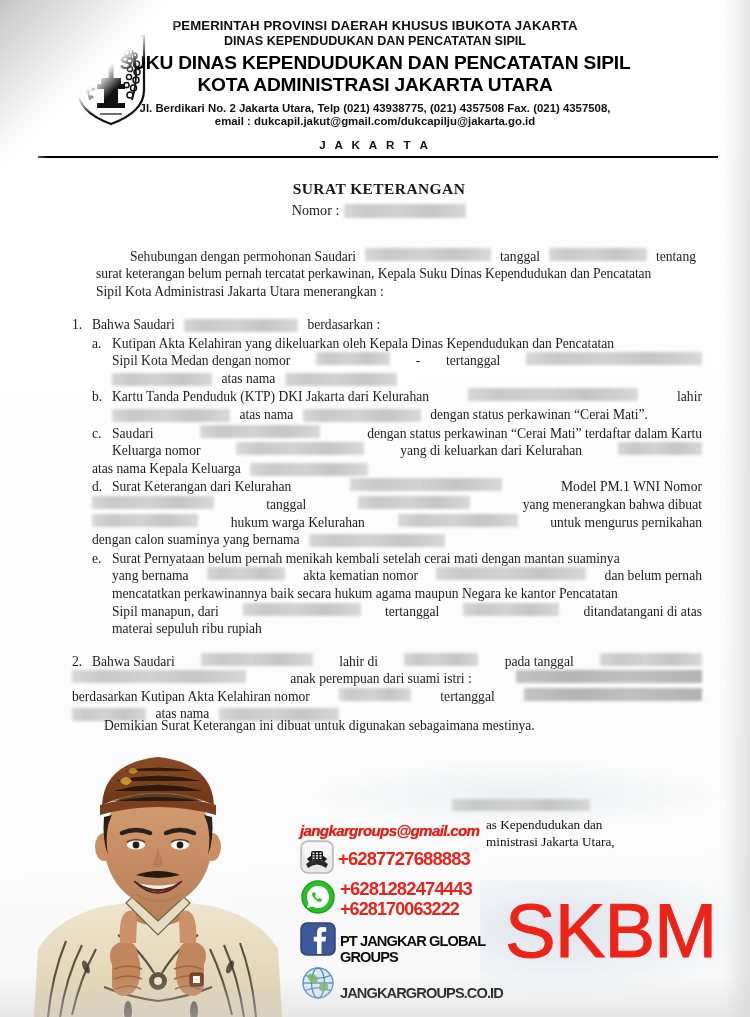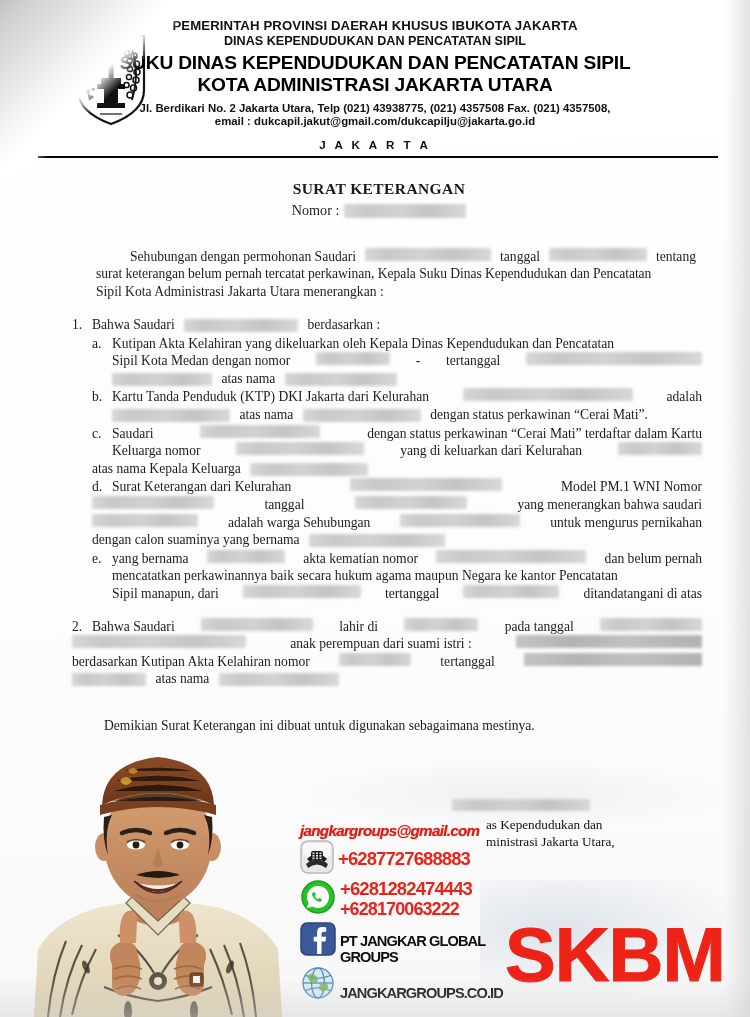--- a/index.html
+++ b/index.html
@@ -114,22 +114,22 @@
   .crow .ico{flex:0 0 auto;}
   .c-num{font-family:"Liberation Sans",sans-serif;font-weight:bold;font-size:18.5px;
          color:#e8241a;letter-spacing:-.9px;line-height:20px;}
   .c-num.sm{font-size:18px;}
   .c-txt{font-family:"Liberation Sans",sans-serif;font-weight:bold;font-size:14.6px;
          color:#0d0d0d;letter-spacing:-.9px;line-height:16px;margin-top:16px;}
   .stack2{display:flex;flex-direction:column;}
 
   
   .skbm{position:absolute;left:505px;top:893px;
-        font-family:"Liberation Sans",sans-serif;font-weight:bold;
-        font-size:76px;line-height:76px;color:#ee2317;letter-spacing:-1px;margin-top:24px;
+        font-family:"Liberation Sans",sans-serif;font-weight:normal;
+        font-size:76px;line-height:76px;color:#ee2317;letter-spacing:-1px;
         -webkit-text-stroke:1px #ee2317;}
 
   
   .smudge{position:absolute;left:480px;top:880px;width:270px;height:120px;
           background:radial-gradient(ellipse at 30% 40%, rgba(200,212,225,.55), rgba(255,255,255,0) 70%);
           pointer-events:none;}
   .smudge2{position:absolute;left:300px;top:760px;width:430px;height:70px;
           background:radial-gradient(ellipse at 50% 50%, rgba(225,228,232,.5), rgba(255,255,255,0) 72%);
           pointer-events:none;}
 </style>
@@ -247,21 +247,21 @@
               </div>
             </div>
           </div>
 
           <div class="subitem">
             <div class="mk">b.</div>
             <div class="bd">
               <div class="jrow">
                 <span>Kartu  Tanda  Penduduk  (KTP)  DKI  Jakarta  dari  Kelurahan</span>
                 <span class="rd" style="width:170px"></span>
-                <span>adalah</span>
+                <span>lahir</span>
               </div>
               <div class="row">
                 <span class="rd" style="width:118px;margin-right:6px"></span>
                 <span>atas nama</span>
                 <span class="rd" style="width:118px;margin:0 6px"></span>
                 <span>dengan status perkawinan  “Cerai Mati”.</span>
               </div>
             </div>
           </div>
 
@@ -291,53 +291,55 @@
             <div class="bd">
               <div class="jrow">
                 <span>Surat   Keterangan   dari   Kelurahan</span>
                 <span class="rd" style="width:152px"></span>
                 <span>Model   PM.1   WNI   Nomor</span>
               </div>
               <div class="jrow" style="margin-left:-20px">
                 <span class="rd" style="width:122px"></span>
                 <span>tanggal</span>
                 <span class="rd" style="width:112px"></span>
-                <span>yang  menerangkan  bahwa  saudari</span>
+                <span>yang  menerangkan  bahwa  dibuat</span>
               </div>
               <div class="jrow" style="margin-left:-20px">
                 <span class="rd" style="width:106px"></span>
-                <span>adalah warga Sehubungan</span>
+                <span>hukum warga Kelurahan</span>
                 <span class="rd" style="width:120px"></span>
                 <span>untuk mengurus pernikahan</span>
               </div>
               <div class="row" style="margin-left:-20px">
                 <span>dengan calon suaminya yang bernama</span>
                 <span class="rd" style="width:136px;margin-left:6px"></span>
               </div>
             </div>
           </div>
 
           <div class="subitem">
             <div class="mk">e.</div>
             <div class="bd">
+              <div class="row">Surat  Pernyataan  belum  pernah  menikah  kembali  setelah  cerai  mati  dengan  mantan  suaminya</div>
               <div class="jrow">
                 <span>yang bernama</span>
                 <span class="rd" style="width:78px"></span>
                 <span>akta kematian nomor</span>
                 <span class="rd" style="width:150px"></span>
                 <span>dan belum pernah</span>
               </div>
               <div class="row">mencatatkan  perkawinannya  baik  secara  hukum  agama  maupun  Negara  ke  kantor  Pencatatan</div>
               <div class="jrow">
                 <span>Sipil  manapun,  dari</span>
                 <span class="rd" style="width:118px"></span>
                 <span>tertanggal</span>
                 <span class="rd" style="width:96px"></span>
                 <span>ditandatangani  di  atas</span>
               </div>
+              <div class="row">materai sepuluh ribu rupiah</div>
             </div>
           </div>
 
         </div>
       </div>
     </div>
 
     <div class="item" style="margin-top:14px">
       <div class="mk">2.</div>
       <div class="bd">

